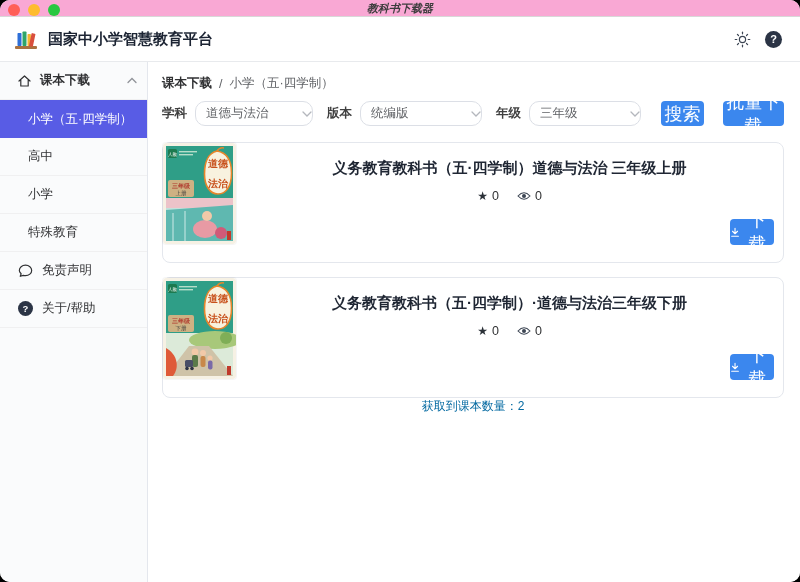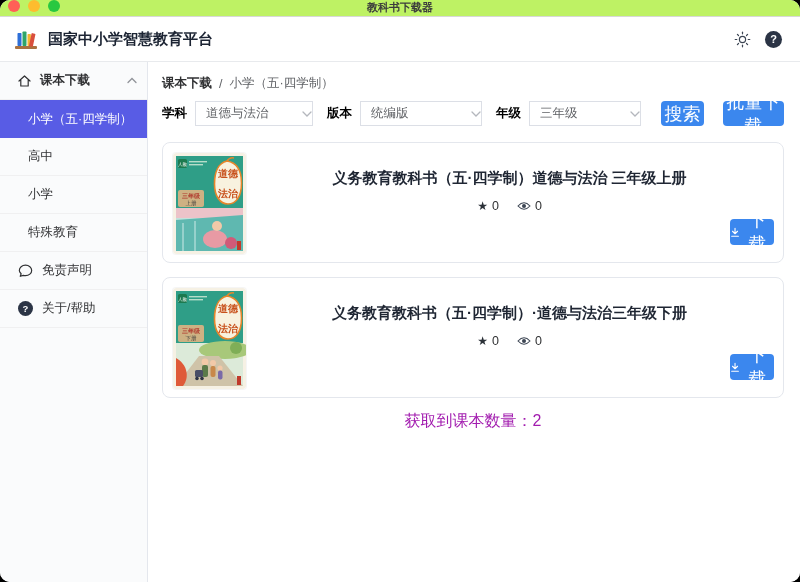--- a/index.html
+++ b/index.html
@@ -1,20 +1,20 @@
 <!DOCTYPE html>
 <html><head>
 <meta charset="utf-8">
 <style>
   * { margin:0; padding:0; box-sizing:border-box; }
   html,body { width:800px; height:582px; background:#000; font-family:"Liberation Sans","DejaVu Sans",sans-serif; }
   .window { position:relative; width:800px; height:582px; border-radius:10px; overflow:hidden; background:#fff; display:flex; flex-direction:column; }
 
   
-  .titlebar { height:17px; background:#bef264; border-bottom:1px solid #d8d8d8; display:flex; align-items:flex-start; position:relative; flex:0 0 auto; }
+  .titlebar { height:17px; background:#f9a8d4; border-bottom:1px solid #d8d8d8; display:flex; align-items:flex-end; position:relative; flex:0 0 auto;font-style:italic; }
   .traffic { display:flex; gap:8px; margin-left:8px; }
   .traffic span { width:12px; height:12px; border-radius:50%; display:block; }
   .tl-red{ background:#ff5f57; } .tl-yellow{ background:#febc2e; } .tl-green{ background:#28c840; }
   .tb-title { position:absolute; left:0; right:0; text-align:center; font-size:11px; font-weight:700; color:#3c3c3c; }
 
   
   .appbar { height:45px; background:#fff; border-bottom:1px solid #e8eaed; display:flex; align-items:center; padding:0 18px 0 13px; flex:0 0 auto; }
   .logo { width:26px; height:24px; margin-right:9px; }
   .app-title { font-size:15px; font-weight:700; color:#1c2433;font-family:Liberation Mono, monospace; }
   .appbar-right { margin-left:auto; display:flex; align-items:center; gap:14px; }
@@ -32,41 +32,41 @@
   .side-item.active { background:#585ce5; color:#fff; border-bottom:none; }
   .side-foot { padding-left:18px; }
   .side-foot .f-icon { margin-right:9px; display:flex; align-items:center; }
   .q-mini { width:15px; height:15px; border-radius:50%; background:#2b3445; color:#fff; font-size:9.5px; font-weight:700; display:flex; align-items:center; justify-content:center; }
 
   
   .main { flex:1; background:#fff; padding:13px 16px 0 14px; overflow:hidden; }
   .breadcrumb { font-size:12.5px; color:#606266; display:flex; gap:7px; align-items:center; }
   .breadcrumb .bc-root { color:#303133; font-weight:700; }
   .filters { margin-top:9px; display:flex; align-items:center; }
-  .f-label { font-size:12.5px; font-weight:700; color:#000000; margin-right:8px; }
-  .select { height:25px; border:1px solid #dcdfe6; border-radius:0; background:#fff; display:flex; align-items:center; padding:0 0 0 10px; font-size:12.5px; color:#606266; cursor:pointer; }
+  .f-label { font-size:12.5px; font-weight:700; color:#404040; margin-right:8px; }
+  .select { height:25px; border:1px solid #dcdfe6; border-radius:10px; background:#fff; display:flex; align-items:center; padding:0 0 0 10px; font-size:12.5px; color:#606266; cursor:pointer; }
   .select .sel-val { flex:1; }
   .sel-subject { width:118px; margin-right:14px; }
   .sel-edition { width:122px; margin-right:14px; }
   .sel-grade  { width:112px; margin-right:20px; }
   .btn { height:25px; border:none; border-radius:4px; background:#3b87ee; color:#fff; font-size:18px; font-family:inherit; display:flex; align-items:center; justify-content:center; cursor:pointer; }
   .btn-search { width:43px; margin-right:19px; }
   .btn-batch { width:61px; }
 
   .cards { margin-top:16px; display:flex; flex-direction:column; gap:14px; }
-  .card { position:relative; height:121px; border:1px solid #e4e7ed; border-radius:8px; background:#fff; display:flex; padding:10px; }
+  .card { position:relative; height:121px; border:1px solid #e4e7ed; border-radius:8px; background:#fff; display:flex; }
   .cover { width:73px; height:101px; border-radius:3px; flex:0 0 auto; box-shadow:0 0 0 1px rgba(0,0,0,0.04); }
   .card-mid { flex:1; display:flex; flex-direction:column; align-items:center; padding-top:16px; }
   .card-title { font-size:15px; font-weight:700; color:#1f2633; }
   .card-stats { margin-top:11px; display:flex; align-items:center; gap:18px; font-size:12.5px; color:#303133; }
   .stat { display:flex; align-items:center; gap:4px; }
   .star-glyph { font-size:12px; color:#2b3138; }
   .btn-download { position:absolute; right:9px; bottom:17px; width:44px; height:26px; gap:1px; }
 
-  .result-count { margin-top:13px; text-align:center; font-size:16px; color:#a21caf; }
+  .result-count { text-align:center; font-size:12px; color:#0369a1; }
 </style>
 </head>
 <body>
 
 <div class="window">
 
   <div class="titlebar">
     <div class="traffic">
       <span class="tl-red"></span>
       <span class="tl-yellow"></span>

